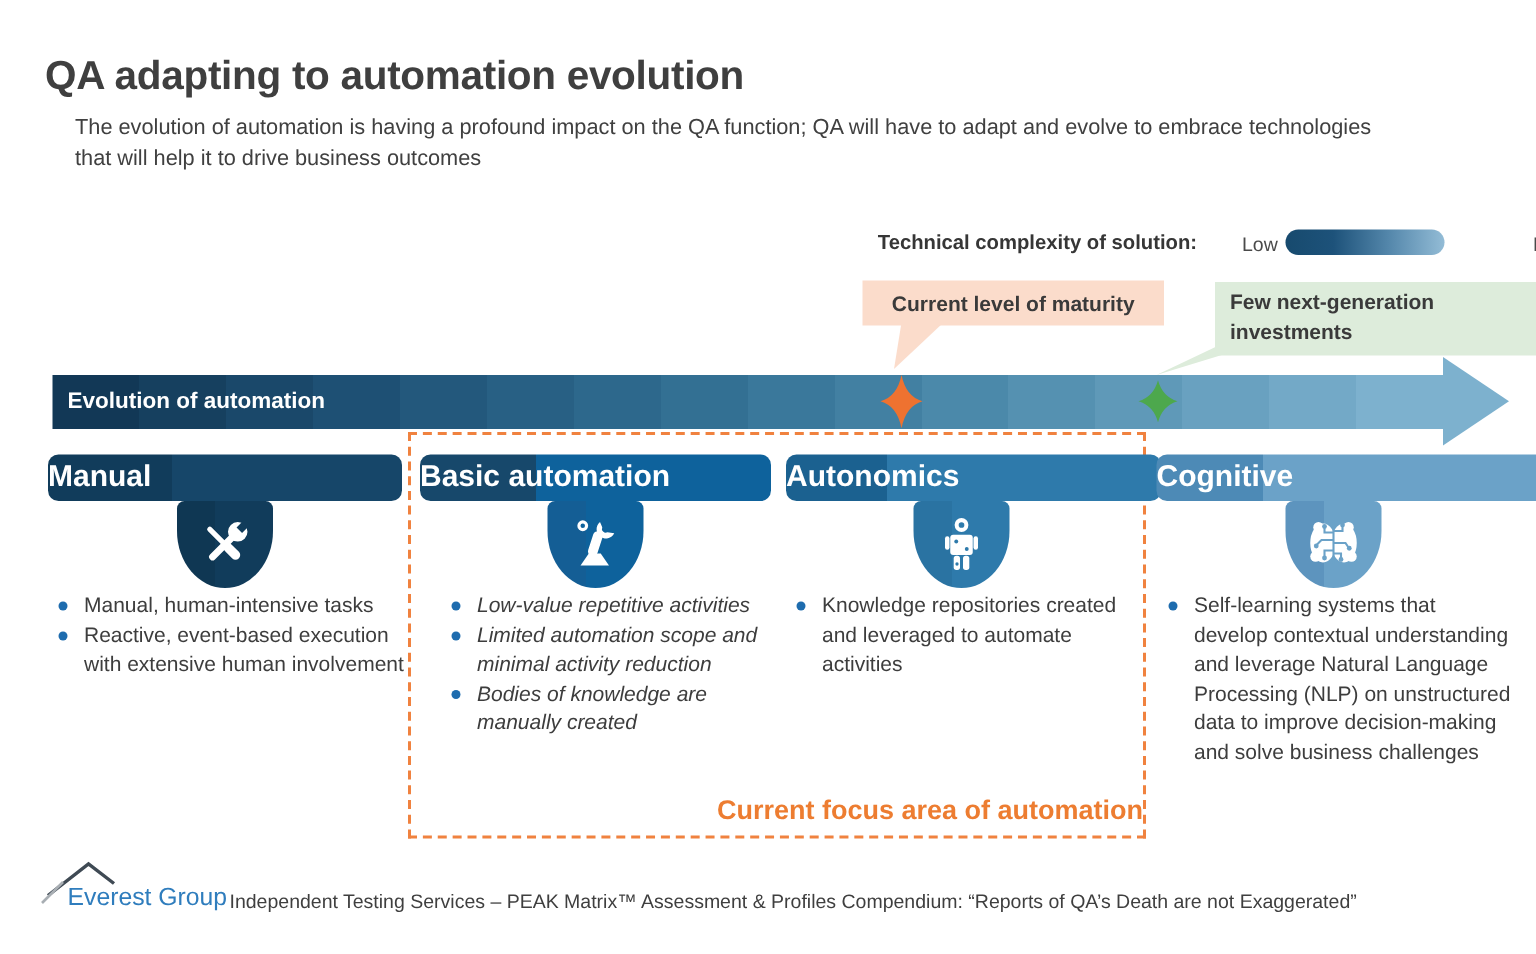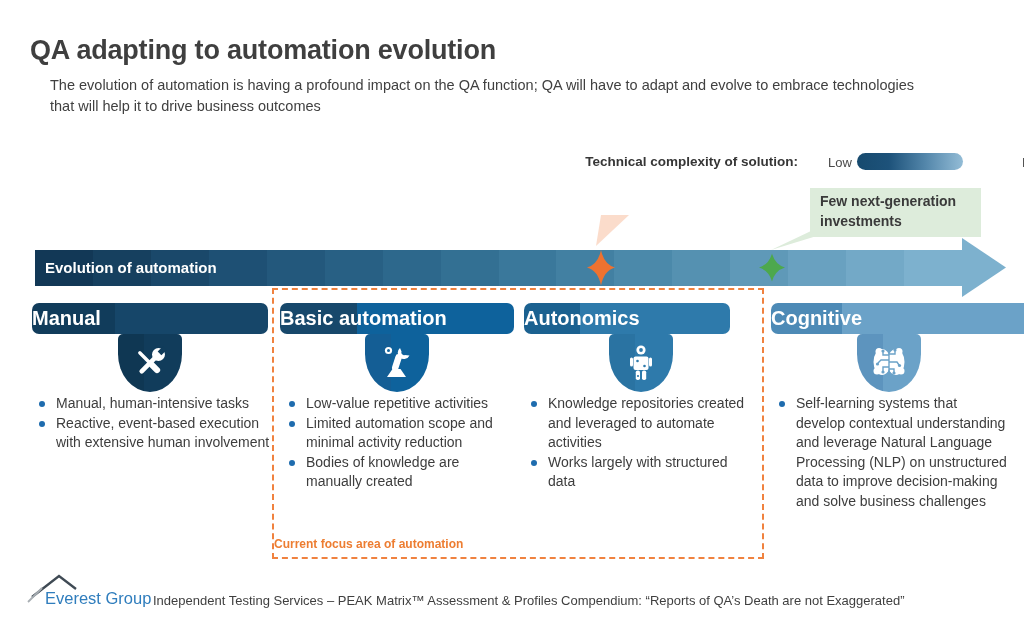--- a/index.html
+++ b/index.html
@@ -11,54 +11,54 @@
   .subtitle { position:absolute; left:30px; top:75px; width:960px; font-size:14.5px; line-height:21px; color:#404040; white-space:pre-line;margin-left:20px; }
 
   .legend-label { position:absolute; left:480px; top:154px; width:318px; text-align:right; font-size:13.5px; font-weight:700; color:#363636; }
   .legend-low  { position:absolute; left:828px; top:155px; font-size:13px; color:#4a4a4a; }
   .legend-high { position:absolute; left:1022px; top:155px; font-size:13px; color:#4a4a4a; }
   .legend-bar  { position:absolute; left:857px; top:153px; width:106px; height:17px; border-radius:8.5px;
                  background:linear-gradient(90deg,#174a6e 0%,#1d527a 30%,#5487ab 65%,#93bcd6 100%); }
 
   .callout { position:absolute; font-size:14px; font-weight:700; color:#3a3a3a; }
   .callout-maturity { left:575px; top:187px; width:201px; height:30px; line-height:30px; text-align:center; background:#fbdccb; }
-  .callout-nextgen  { left:810px; top:188px; width:171px; padding:4px 0 6px 10px; line-height:19.5px; background:#ddecdb; white-space:pre-line; }
+  .callout-nextgen  { left:810px; top:188px; width:215px; padding:4px 0 6px 10px; line-height:19.5px; background:#ddecdb; white-space:pre-line; }
 
   .arrow-body { position:absolute; left:35px; top:250px; width:927px; height:36px;
     background:linear-gradient(90deg,
       #123856 0 6.25%, #16405f 6.25% 12.5%, #1a486a 12.5% 18.75%, #1e5074 18.75% 25%,
       #23587c 25% 31.25%, #286084 31.25% 37.5%, #2d688c 37.5% 43.75%, #337093 43.75% 50%,
       #3a789b 50% 56.25%, #4280a2 56.25% 62.5%, #4b89aa 62.5% 68.75%, #5591b1 68.75% 75%,
       #5f99b8 75% 81.25%, #69a1c0 81.25% 87.5%, #73a9c7 87.5% 93.75%, #7db1ce 93.75% 100%); }
   .arrow-label { position:absolute; left:45px; top:250px; height:36px; line-height:36px; font-size:15px; font-weight:700; color:#ffffff; }
 
   .overlay { position:absolute; left:0; top:0; width:1024px; height:636px; pointer-events:none; }
 
   .dashed-box { position:absolute; left:272px; top:288px; width:492px; height:271px; border:2.5px dashed #f0823f; }
-  .focus-label { position:absolute; left:0; bottom:6px; width:100%; text-align:left; font-size:12px; font-weight:700; color:#ed7d31; }
+  .focus-label { position:absolute; left:0; bottom:6px; width:100%; text-align:right; font-size:18px; font-weight:700; color:#ed7d31; }
 
   .stage-header { position:absolute; top:303px; height:31px; line-height:31px; border-radius:7px;
                   text-align:left; color:#fff; font-size:20px; font-weight:700; }
   .h1 { left:32px;  width:236px; background:linear-gradient(90deg,#113c5b 0 35%,#164669 35% 100%); }
   .h2 { left:280px; width:234px; background:linear-gradient(90deg,#17486b 0 33%,#0e629c 33% 100%); }
-  .h3 { left:524px; width:206px; background:linear-gradient(90deg,#1b6190 0 27%,#2e7aab 27% 100%); }
+  .h3 { left:524px; width:250px; background:linear-gradient(90deg,#1b6190 0 27%,#2e7aab 27% 100%); }
   .h4 { left:771px; width:263px; background:linear-gradient(90deg,#4d8ab6 0 27%,#6ba2c8 27% 100%); }
 
   .shield { position:absolute; top:334px; width:64px; height:58px;
             border-radius:5px 5px 32px 32px / 5px 5px 38px 38px;
             display:flex; align-items:center; justify-content:center; }
   .s1 { left:118px; background:linear-gradient(90deg,#0f3753 0 40%,#113c5b 40% 100%); }
   .s2 { left:365px; background:linear-gradient(90deg,#145e95 0 40%,#0e629c 40% 100%); }
   .s3 { left:609px; background:linear-gradient(90deg,#2a73a2 0 40%,#2e7aab 40% 100%); }
   .s4 { left:857px; background:linear-gradient(90deg,#5d94be 0 40%,#6ba2c8 40% 100%); }
   .shield svg { display:block; }
 
   .bullets { position:absolute; top:394px; list-style:none; font-size:14px; line-height:19.5px; color:#3d3d3d; }
   .bl1 { left:34px;  width:238px; }
-  .bl2 { left:284px; width:228px; }
+  .bl2 { left:296px; width:228px;font-style:italic; }
   .bl3 { left:526px; width:232px; }
   .bl4 { left:774px; width:234px; }
   .bullets li { position:relative; padding-left:22px; }
   .bullets li::before { content:""; position:absolute; left:5px; top:7px; width:6px; height:6px; border-radius:50%; background:#1e6cae; }
 
   .logo-peak { position:absolute; left:27px; top:574px; }
   .logo-text { position:absolute; left:45px; top:589px; font-size:16.5px; color:#2f7dbd; }
   .footer-text { position:absolute; left:153px; top:593px; font-size:13px; color:#3f3f3f; }
 </style>
 </head>
@@ -68,20 +68,21 @@
 
   <div class="title">QA adapting to automation evolution</div>
   <div class="subtitle">The evolution of automation is having a profound impact on the QA function; QA will have to adapt and evolve to embrace technologies
 that will help it to drive business outcomes</div>
 
   <div class="legend-label">Technical complexity of solution:</div>
   <div class="legend-low">Low</div>
   <div class="legend-bar"></div>
   <div class="legend-high">High</div>
 
+  <div class="callout callout-maturity">Current level of maturity</div>
   <div class="callout callout-nextgen">Few next-generation
 investments</div>
 
   <div class="arrow-body"></div>
   <div class="arrow-label">Evolution of automation</div>
 
   <div class="dashed-box">
     <div class="focus-label">Current focus area of automation</div>
   </div>
 
@@ -158,21 +159,20 @@
       <li>Manual, human-intensive tasks</li>
       <li>Reactive, event-based execution with extensive human involvement</li>
     </ul>
   <ul class="bullets bl2">
       <li>Low-value repetitive activities</li>
       <li>Limited automation scope and minimal activity reduction</li>
       <li>Bodies of knowledge are manually created</li>
     </ul>
   <ul class="bullets bl3">
       <li>Knowledge repositories created and leveraged to automate activities</li>
-      <li>Works largely with structured data</li>
     </ul>
   <ul class="bullets bl4">
       <li>Self-learning systems that develop contextual understanding and leverage Natural Language Processing (NLP) on unstructured data to improve decision-making and solve business challenges</li>
     </ul>
 
   <svg class="overlay" viewBox="0 0 1024 636">
     <polygon points="601,215 629,215 596,246" fill="#fbdccb"></polygon>
     <polygon points="811,231 833,231 771,250" fill="#ddecdb"></polygon>
     <polygon points="962,238 1006,267.5 962,297" fill="#7db1ce"></polygon>
     <path d="M601 250 Q604 264.5 615 267.5 Q604 270.5 601 285.5 Q598 270.5 587 267.5 Q598 264.5 601 250 Z" fill="#ee7230"></path>

